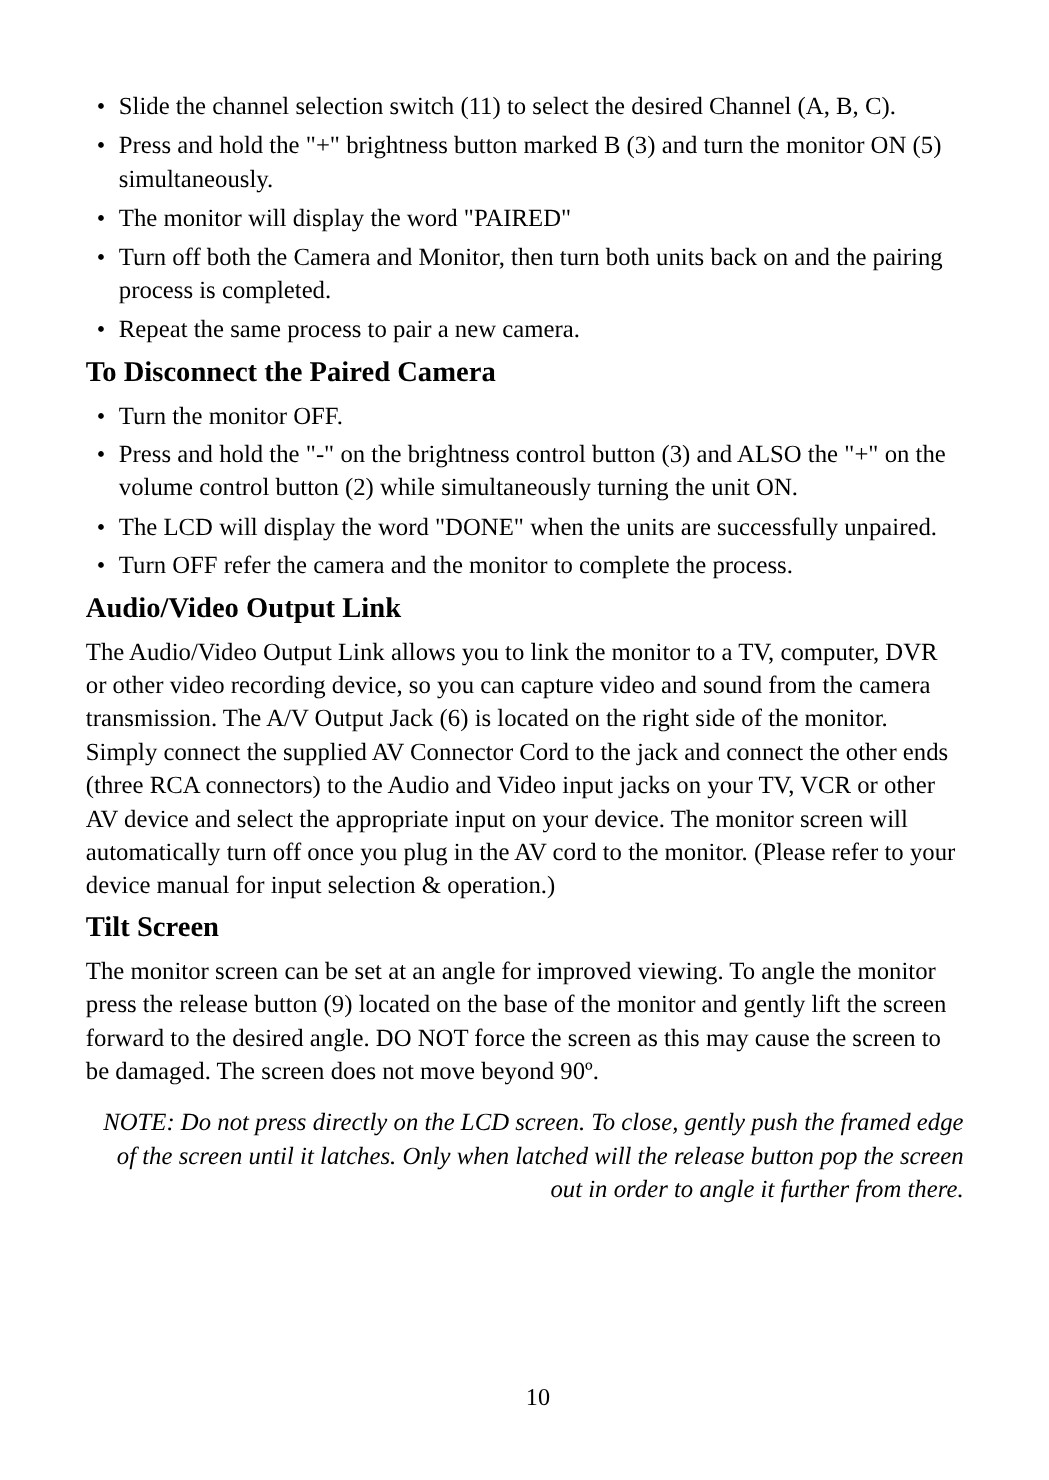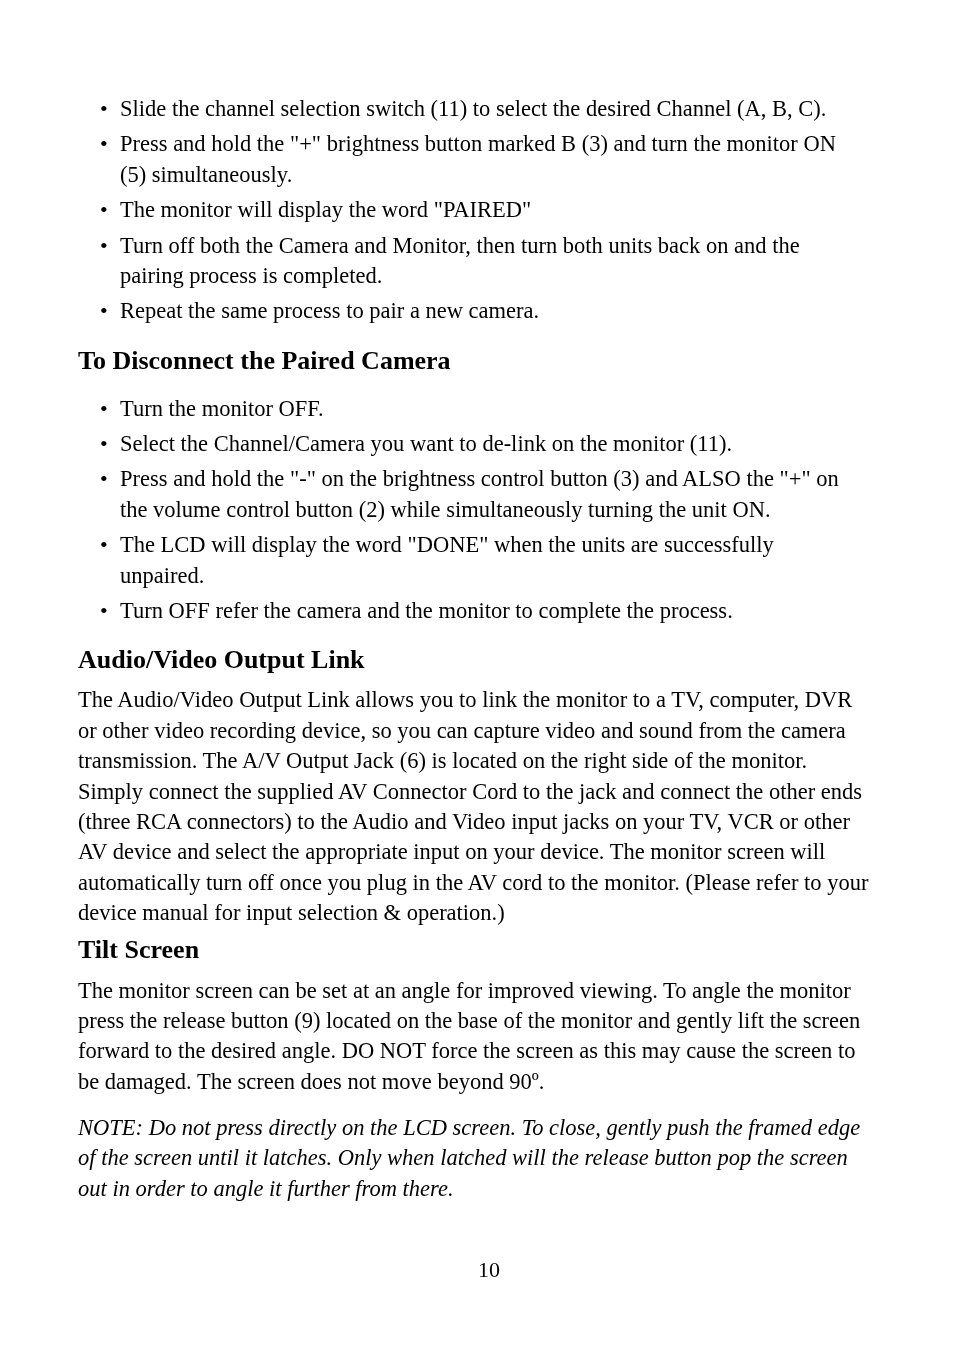--- a/index.html
+++ b/index.html
@@ -15,21 +15,21 @@
       padding: 78px 78px 0 78px;
       color: #000000;
       position: relative;
     }
     .content {
       font-size: 22.5px;
       line-height: 1.35;
     }
     ul {
       list-style: none;
-      margin: 16px;
+      margin: 4px;
       padding: 0;
     }
     ul li {
       position: relative;
       padding-left: 26px;
       margin-bottom: 5px;
     }
     ul li::before {
       content: "•";
       position: absolute;
@@ -43,20 +43,21 @@
       margin-top: 4px;
       margin-bottom: 8px;
     }
     .para {
       margin-top: 6px;
       margin-bottom: 0;
     }
     .note {
       font-style: italic;
       margin-top: 16px;
+      text-align: right;
     }
     .page-num {
       position: absolute;
       bottom: 62px;
       left: 12px;
       width: 100%;
       text-align: center;
       font-size: 22px;
     }
   </style>
@@ -69,21 +70,20 @@
     <li>Slide the channel selection switch (11) to select the desired Channel (A, B, C).</li>
     <li>Press and hold the "+" brightness button marked B (3) and turn the monitor ON (5) simultaneously.</li>
     <li>The monitor will display the word "PAIRED"</li>
     <li>Turn off both the Camera and Monitor, then turn both units back on and the pairing process is completed.</li>
     <li>Repeat the same process to pair a new camera.</li>
   </ul>
 
   <h2>To Disconnect the Paired Camera</h2>
   <ul>
     <li>Turn the monitor OFF.</li>
-    <li>Select the Channel/Camera you want to de-link on the monitor (11).</li>
     <li>Press and hold the "-" on the brightness control button (3) and ALSO the "+" on the volume control button (2) while simultaneously turning the unit ON.</li>
     <li>The LCD will display the word "DONE" when the units are successfully unpaired.</li>
     <li>Turn OFF refer the camera and the monitor to complete the process.</li>
   </ul>
 
   <h2>Audio/Video Output Link</h2>
   <p class="para">The Audio/Video Output Link allows you to link the monitor to a TV, computer, DVR or other video recording device, so you can capture video and sound from the camera transmission. The A/V Output Jack (6) is located on the right side of the monitor. Simply connect the supplied AV Connector Cord to the jack and connect the other ends (three RCA connectors) to the Audio and Video input jacks on your TV, VCR or other AV device and select the appropriate input on your device. The monitor screen will automatically turn off once you plug in the AV cord to the monitor. (Please refer to your device manual for input selection &amp; operation.)</p>
 
   <h2>Tilt Screen</h2>
   <p class="para">The monitor screen can be set at an angle for improved viewing. To angle the monitor press the release button (9) located on the base of the monitor and gently lift the screen forward to the desired angle. DO NOT force the screen as this may cause the screen to be damaged. The screen does not move beyond 90º.</p>

